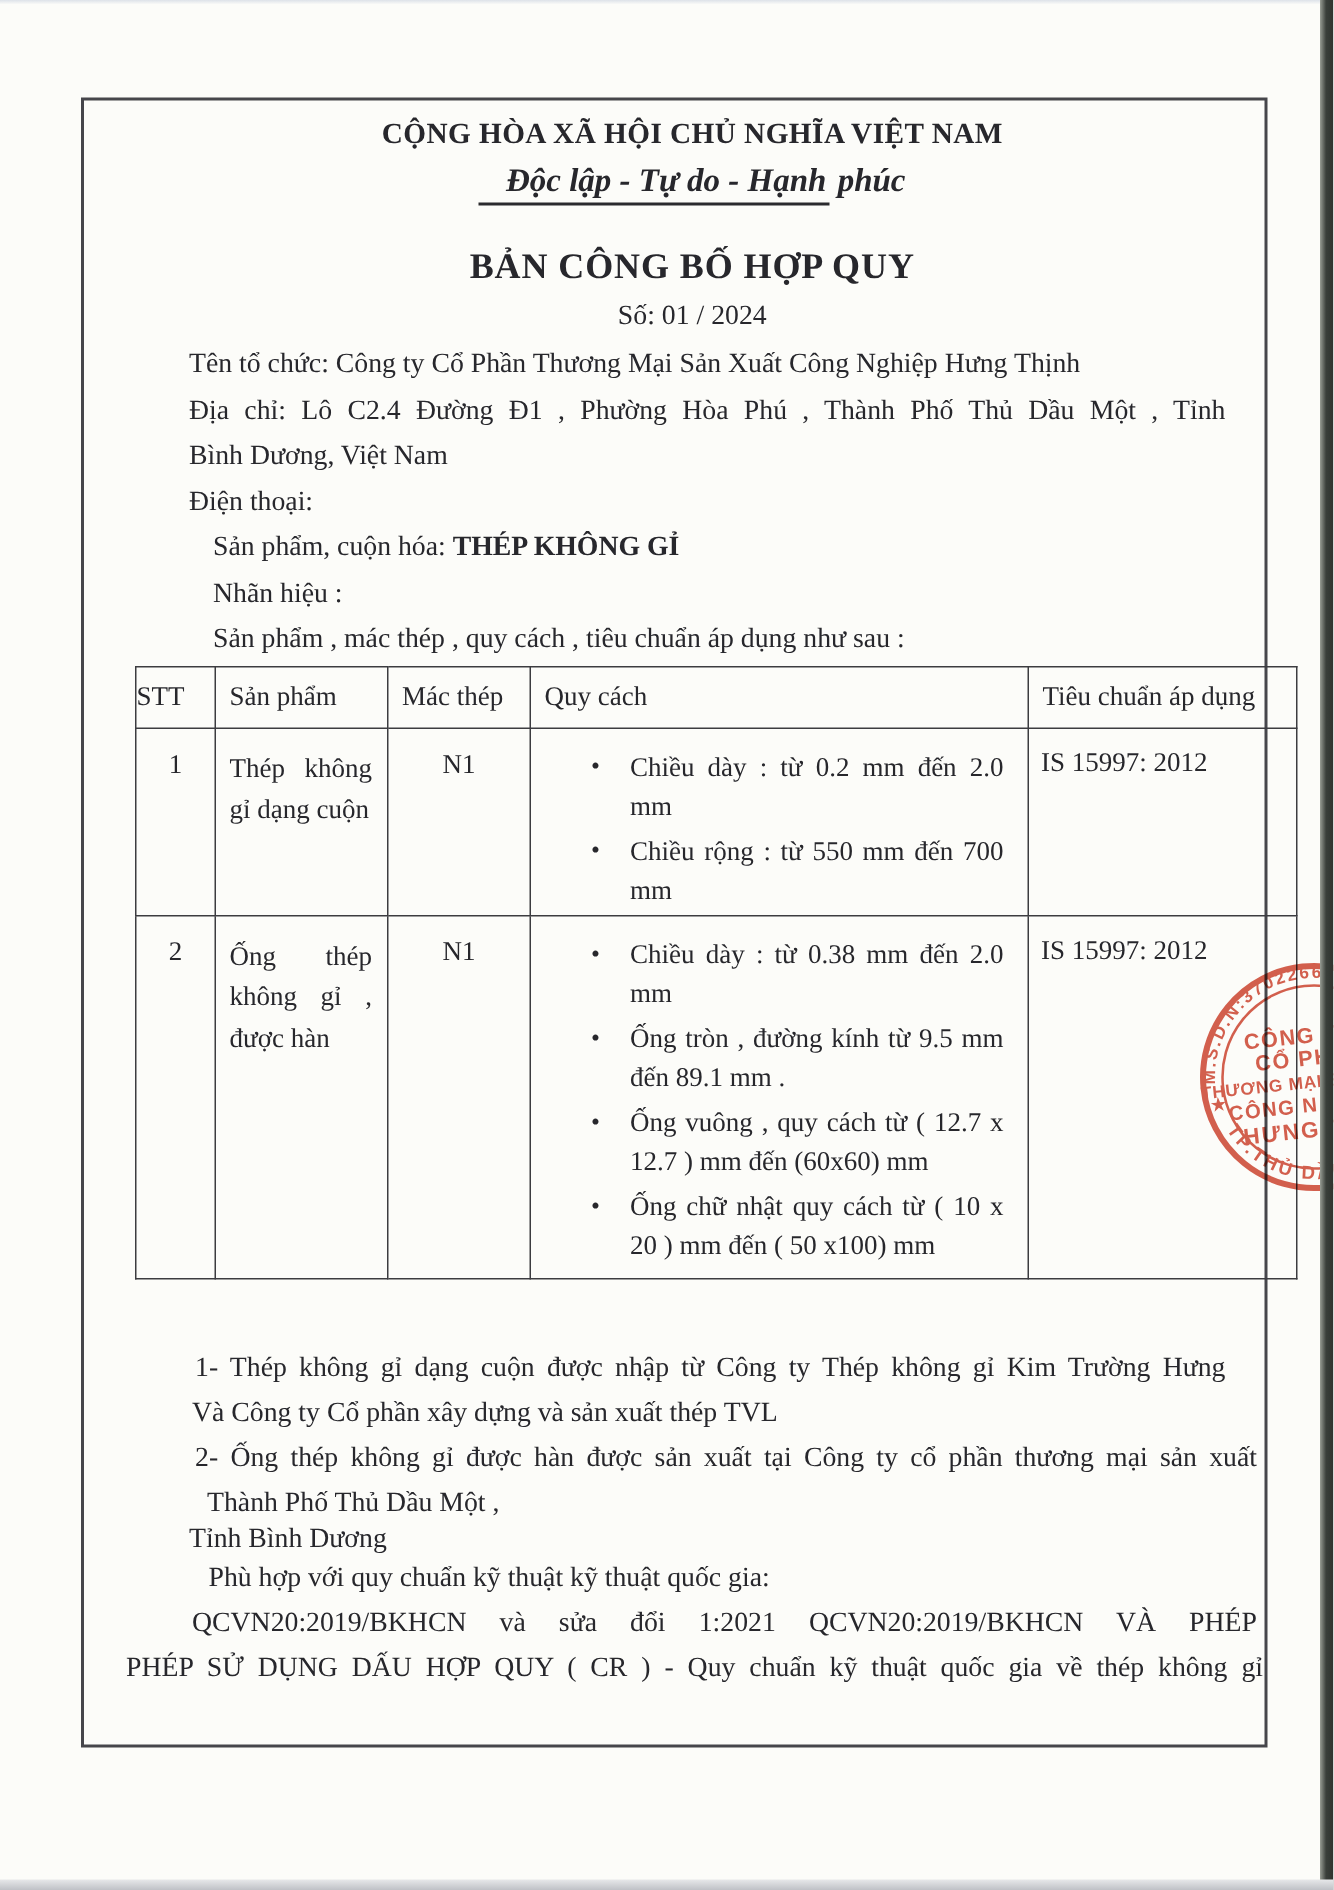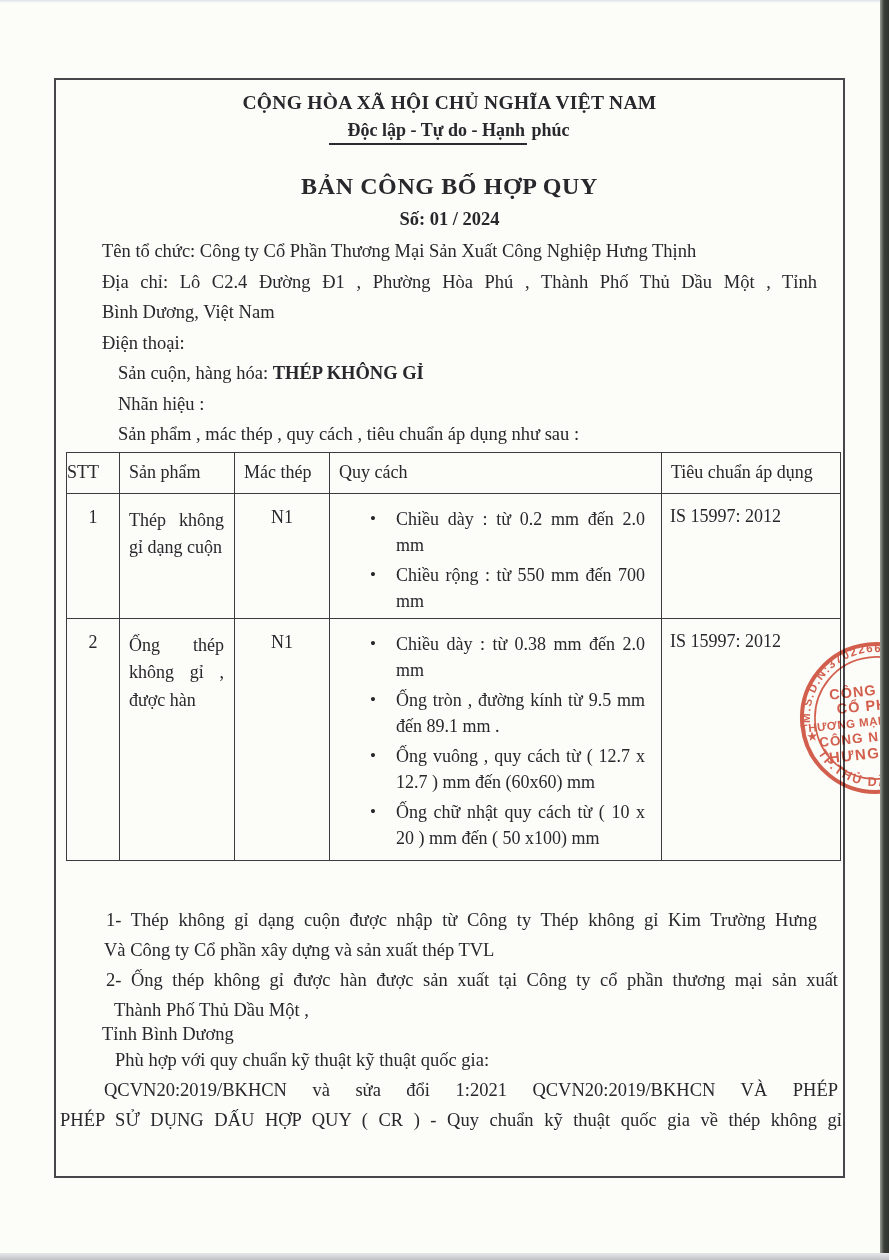--- a/index.html
+++ b/index.html
@@ -11,32 +11,33 @@
   }
   
   .edge-top{position:absolute;top:0;left:0;right:0;height:3px;
     background:linear-gradient(to bottom,#dde2e9,rgba(255,255,255,0));}
   .edge-right{position:absolute;top:0;right:0;bottom:0;width:9px;
     background:linear-gradient(to right,#989d94,#3a3f3a 45%,#2e332e);}
   .edge-bottom{position:absolute;left:0;right:0;bottom:0;height:7px;
     background:linear-gradient(to bottom,#e7e8ea,#bfc1c6);}
   
   .box{
-    position:absolute;left:54px;top:78px;width:791px;height:1100px;
+    position:absolute;left:54px;top:65px;width:791px;height:1100px;
     border:2px solid #46464b;box-sizing:border-box;
     background:transparent;
+    padding-left:24px;
   }
   .content{padding:12px 26px 0 46px;}
   
   .hdr{margin:0 -26px 0 -46px;text-align:center;}
   .nat-title{font-size:19.5px;font-weight:bold;letter-spacing:.3px;}
-  .motto{font-size:18px;font-weight:bold;margin-top:6px;}
+  .motto{font-size:22px;font-weight:bold;margin-top:6px;font-style:italic;}
   .motto-u{border-bottom:2.4px solid #2a2a2e;padding:0 2px 2px 18px;display:inline-block;}
   .doc-title{font-size:24px;font-weight:bold;margin-top:28px;letter-spacing:.6px;}
-  .doc-number{font-size:18.5px;margin-top:9px;font-weight:bold;}
+  .doc-number{font-size:18.5px;margin-top:9px;}
   
   .info{margin-top:6px;font-size:18.5px;line-height:30.5px;}
   .ln{white-space:normal;}
   .ind{padding-left:16px;}
   .just{text-align:justify;text-align-last:justify;}
   .b{font-weight:bold;}
   
   table.spec{
     border-collapse:collapse;margin-left:-36px;margin-top:2px;
     width:774px;table-layout:fixed;font-size:18px;
@@ -87,21 +88,21 @@
         <div class="motto"><span class="motto-u">Độc lập - Tự do - Hạnh</span><span> phúc</span></div>
         <div class="doc-title">BẢN CÔNG BỐ HỢP QUY</div>
         <div class="doc-number">Số: 01 / 2024</div>
       </div>
 
       <div class="info">
         <div class="ln">Tên tổ chức: Công ty Cổ Phần Thương Mại Sản Xuất Công Nghiệp Hưng Thịnh</div>
         <div class="ln just">Địa chỉ: Lô C2.4 Đường Đ1 , Phường Hòa Phú , Thành Phố Thủ Dầu Một , Tỉnh</div>
         <div class="ln">Bình Dương, Việt Nam</div>
         <div class="ln">Điện thoại:</div>
-        <div class="ln ind"><span>Sản cuộn, hàng hóa: </span><span class="b">THÉP KHÔNG GỈ</span></div>
+        <div class="ln ind"><span>Sản phẩm, cuộn hóa: </span><span class="b">THÉP KHÔNG GỈ</span></div>
         <div class="ln ind">Nhãn hiệu :</div>
         <div class="ln ind">Sản phẩm , mác thép , quy cách , tiêu chuẩn áp dụng như sau :</div>
       </div>
 
       <table class="spec">
         <colgroup>
             <col class="c1">
             <col class="c2">
             <col class="c3">
             <col class="c4">

